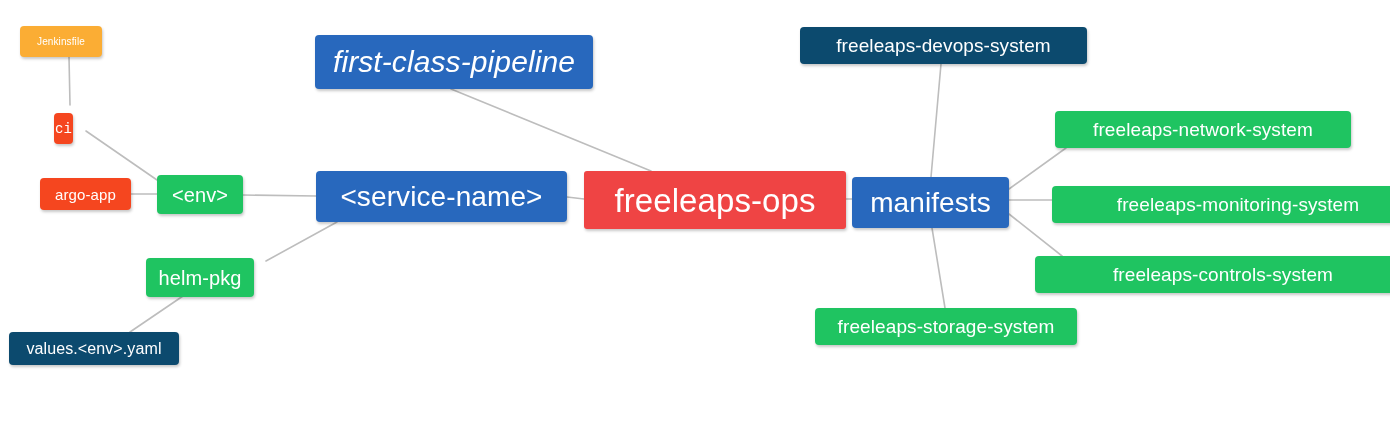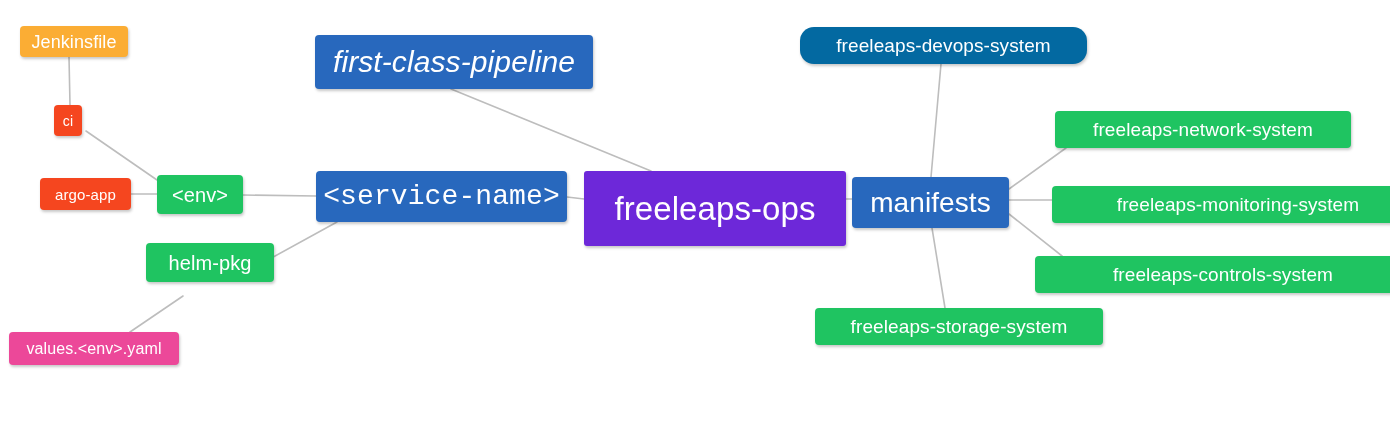--- a/index.html
+++ b/index.html
@@ -58,59 +58,59 @@
       <line x1="567" y1="197" x2="584" y2="199" stroke="#bdbdbd" stroke-width="1.6" stroke-linecap="round"></line>
       <line x1="451" y1="89" x2="651" y2="171" stroke="#bdbdbd" stroke-width="1.6" stroke-linecap="round"></line>
       <line x1="846" y1="199" x2="852" y2="199" stroke="#bdbdbd" stroke-width="1.6" stroke-linecap="round"></line>
       <line x1="941" y1="64" x2="931" y2="177" stroke="#bdbdbd" stroke-width="1.6" stroke-linecap="round"></line>
       <line x1="1066" y1="148" x2="1009" y2="189" stroke="#bdbdbd" stroke-width="1.6" stroke-linecap="round"></line>
       <line x1="1052" y1="200" x2="1009" y2="200" stroke="#bdbdbd" stroke-width="1.6" stroke-linecap="round"></line>
       <line x1="1062" y1="256" x2="1009" y2="214" stroke="#bdbdbd" stroke-width="1.6" stroke-linecap="round"></line>
       <line x1="945" y1="308" x2="932" y2="228" stroke="#bdbdbd" stroke-width="1.6" stroke-linecap="round"></line>
     </svg>
   <div id="node-layer">
-      <div class="node" style="left: 20px; top: 26px; width: 108px; height: 31px; background: rgb(251, 173, 52); font-size: 18px;">
+      <div class="node" style="left: 20px; top: 26px; width: 82px; height: 31px; background: rgb(251, 173, 52); font-size: 10px;">
         <span>Jenkinsfile</span>
       </div>
-      <div class="node" style="left: 54px; top: 105px; width: 28px; height: 31px; background: rgb(245, 70, 31); font-size: 14px;">
+      <div class="node" style="left: 54px; top: 113px; width: 19px; height: 31px; background: rgb(245, 70, 31); font-size: 14px; font-family: Liberation Mono, monospace;">
         <span>ci</span>
       </div>
       <div class="node" style="left: 32px; top: 178px; width: 91px; height: 32px; background: rgb(245, 70, 31); font-size: 15px; margin-left: 8px;">
         <span>argo-app</span>
       </div>
       <div class="node" style="left: 157px; top: 175px; width: 86px; height: 39px; background: rgb(31, 196, 97); font-size: 20px;">
         <span>&lt;env&gt;</span>
       </div>
-      <div class="node" style="left: 146px; top: 243px; width: 128px; height: 39px; background: rgb(31, 196, 97); font-size: 20px;">
+      <div class="node" style="left: 146px; top: 258px; width: 108px; height: 39px; background: rgb(31, 196, 97); font-size: 20px;">
         <span>helm-pkg</span>
       </div>
-      <div class="node" style="left: 9px; top: 332px; width: 170px; height: 33px; background: #ec4899; font-size: 16px;">
+      <div class="node" style="left: 9px; top: 332px; width: 170px; height: 33px; background: #0c4a6e; font-size: 16px;">
         <span>values.&lt;env&gt;.yaml</span>
       </div>
       <div class="node" style="left: 315px; top: 35px; width: 278px; height: 54px; background: rgb(40, 104, 189); font-size: 30px; font-style: italic;">
         <span>first-class-pipeline</span>
       </div>
-      <div class="node" style="left: 316px; top: 171px; width: 251px; height: 51px; background: rgb(40, 104, 189); font-size: 28px; font-family: Liberation Mono, monospace;">
+      <div class="node" style="left: 316px; top: 171px; width: 251px; height: 51px; background: rgb(40, 104, 189); font-size: 28px;">
         <span>&lt;service-name&gt;</span>
       </div>
-      <div class="node root" style="left: 584px; top: 171px; width: 262px; height: 75px; background: #6d28d9; font-size: 33px;">
+      <div class="node root" style="left: 584px; top: 171px; width: 262px; height: 58px; background: #ef4444; font-size: 33px;">
         <span>freeleaps-ops</span>
       </div>
       <div class="node" style="left: 852px; top: 177px; width: 157px; height: 51px; background: rgb(40, 104, 189); font-size: 28px; align-items: center;">
         <span>manifests</span>
       </div>
-      <div class="node" style="left: 800px; top: 27px; width: 287px; height: 37px; background: #0369a1; font-size: 19px; border-radius: 14px;">
+      <div class="node" style="left: 800px; top: 27px; width: 287px; height: 37px; background: #0c4a6e; font-size: 19px;">
         <span>freeleaps-devops-system</span>
       </div>
       <div class="node" style="left: 1055px; top: 111px; width: 296px; height: 37px; background: rgb(31, 196, 97); font-size: 19px;">
         <span>freeleaps-network-system</span>
       </div>
       <div class="node" style="left: 1052px; top: 186px; width: 372px; height: 37px; background: rgb(31, 196, 97); font-size: 19px;">
         <span>freeleaps-monitoring-system</span>
       </div>
       <div class="node" style="left: 1035px; top: 256px; width: 376px; height: 37px; background: rgb(31, 196, 97); font-size: 19px; justify-content: center;">
         <span>freeleaps-controls-system</span>
       </div>
-      <div class="node" style="left: 815px; top: 308px; width: 288px; height: 37px; background: rgb(31, 196, 97); font-size: 19px;">
+      <div class="node" style="left: 815px; top: 308px; width: 262px; height: 37px; background: rgb(31, 196, 97); font-size: 19px;">
         <span>freeleaps-storage-system</span>
       </div>
     </div>
 </div>
 
 </body></html>

